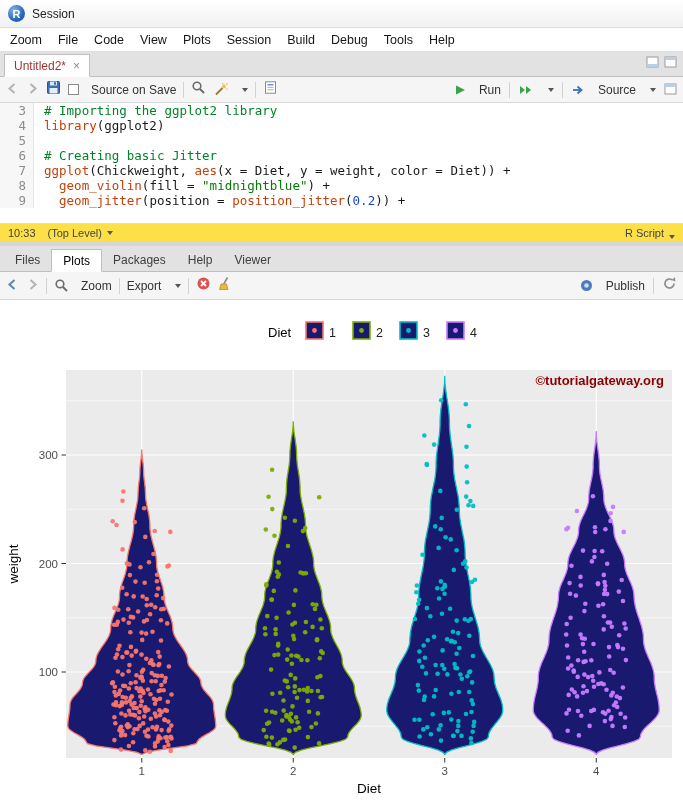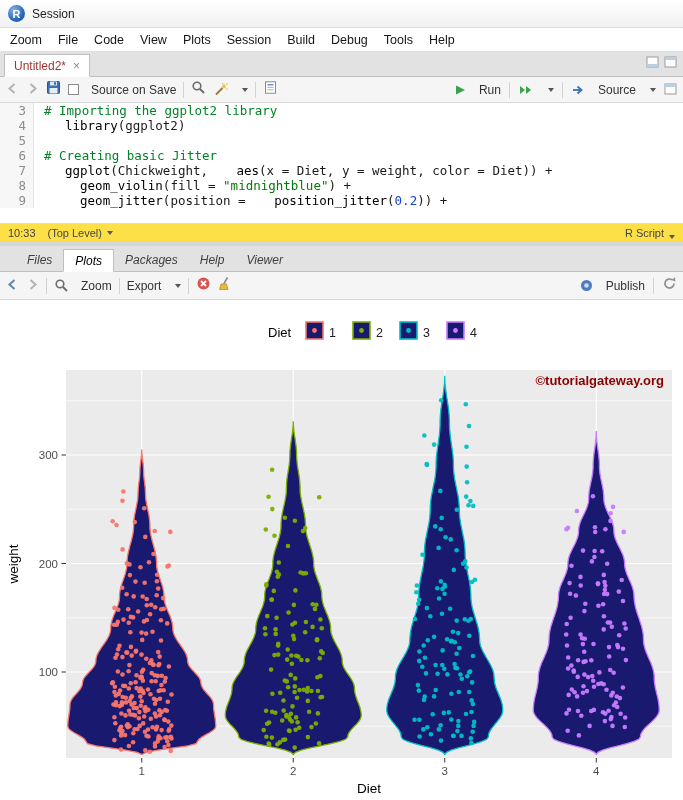--- a/index.html
+++ b/index.html
@@ -36,35 +36,35 @@
   .checkbox { width: 11px; height: 11px; border: 1px solid #8a8a8a; background: #fff; display: inline-block; }
   .tb-right { margin-left: auto; display: flex; align-items: center; gap: 8px; }
 
   .editor { height: 120px; background: #fff; font-family: "DejaVu Sans Mono", monospace;
             font-size: 12.5px; line-height: 15px; overflow: hidden; }
   .ed-line { display: flex; }
   .ln { width: 34px; text-align: right; padding-right: 7px; color: #8c8c8c;
         background: #f7f7f7; border-right: 1px solid #e5e5e5; flex: 0 0 auto; }
   .cd { padding-left: 10px; white-space: pre; color: #1a1a1a; }
   .tok-com { color: #008426; }
-  .tok-fn  { color: #000000; margin-left: 21px; }
+  .tok-fn  { color: #c2410c; }
   .tok-pl  { color: #1a1a1a; }
   .tok-str { color: #067a06; }
   .tok-num { color: #1544c8; }
 
   .src-status { height: 19px; background: #fde047; border-top: 1px solid #dddddd;
                 display: flex; align-items: center; font-size: 11px; color: #444;
                 padding: 0 8px; gap: 12px; }
   .status-right { margin-left: auto; display: flex; align-items: flex-end; gap: 3px; }
   .status-item { display: flex; align-items: center; gap: 3px; }
 
   .pane-divider { height: 4px; background: #d6d6d6; }
 
   .btm-tabbar { height: 26px; background: #e2e2e2; display: flex; align-items: flex-end;
-                border-bottom: 1px solid #bfbfbf; padding-left: 16px; font-style: italic; }
+                border-bottom: 1px solid #bfbfbf; padding-left: 4px; }
   .btab { height: 22px; padding: 0 11px; font-size: 12px; color: #3e3e3e;
           display: flex; align-items: center; }
   .btab.active { background: #fff; border: 1px solid #bfbfbf; border-bottom: 1px solid #fff;
                  margin-bottom: -1px; height: 23px; color: #000; }
 
   .plot-area { height: 500px; background: #fff; position: relative; }
   svg text { font-family: "Liberation Sans", sans-serif; }
 </style>
 </head>
 <body>

